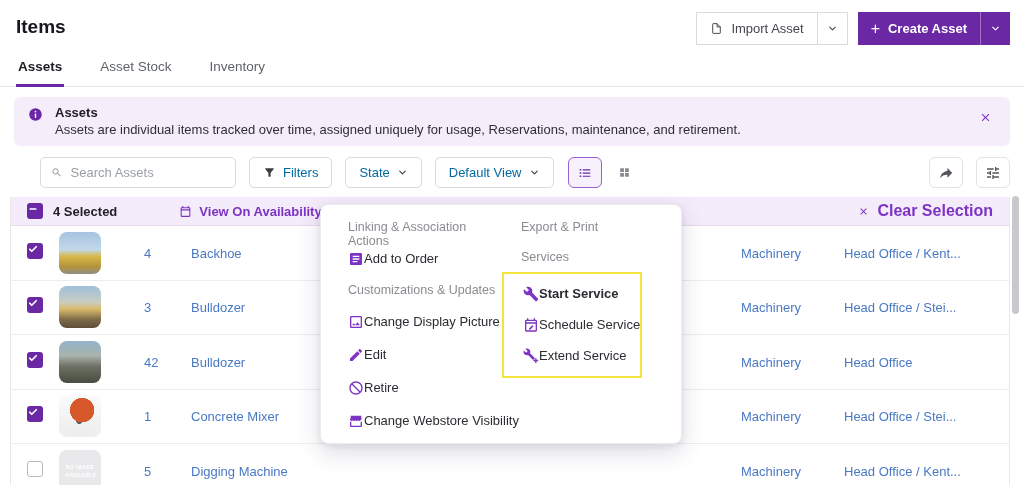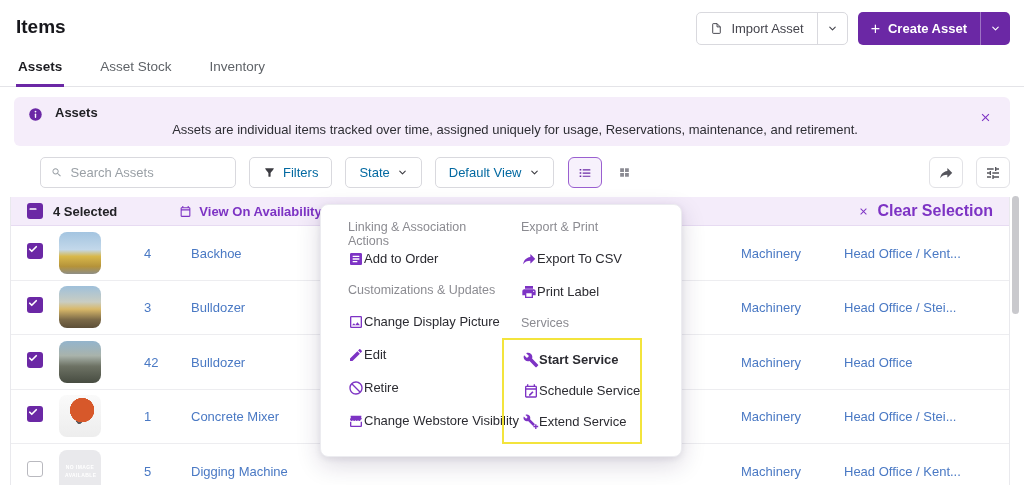--- a/index.html
+++ b/index.html
@@ -3,21 +3,21 @@
 <meta charset="utf-8">
 <style>
   * { margin:0; padding:0; box-sizing:border-box; }
   body { font-family:"Liberation Sans", sans-serif; background:#fff; }
   .app { position:relative; width:1024px; height:485px; background:#fff; overflow:hidden; }
 
   
   .page-header { display:flex; align-items:flex-start; justify-content:space-between; padding:12px 14px 0 16px; }
   .page-title { font-size:19px; font-weight:700; color:#17171c; padding-top:4px; }
   .header-actions { display:flex; gap:10px; }
-  .split-btn { display:flex; align-items:stretch; height:33px; border-radius:5px; overflow:hidden; cursor:pointer; font-size:13px; }
+  .split-btn { display:flex; align-items:stretch; height:33px; border-radius:0; overflow:hidden; cursor:pointer; font-size:13px; }
   .split-btn.light { border:1px solid #d9d9de; background:#fff; color:#45454d; }
   .split-btn.light .sb-arrow { border-left:1px solid #d9d9de; }
   .split-btn.primary { background:var(--purple); color:#fff; font-weight:600; }
   .split-btn.primary .sb-arrow { border-left:1px solid rgba(255,255,255,.35); }
   .sb-main { display:flex; align-items:center; gap:8px; padding:0 13px; }
   .sb-arrow { display:flex; align-items:center; padding:0 9px; }
   .plus { font-size:16px; font-weight:400; line-height:1; }
 
   
   .ic { display:inline-block; width:16px; height:16px; }
@@ -28,21 +28,21 @@
   
   .tabs { display:flex; gap:34px; padding:14px 16px 0; border-bottom:1px solid #e4e4e8; }
   .tab { font-size:13.5px; color:#5f6368; padding:0 2px 10px; cursor:pointer; }
   .tab.active { color:#1c1c21; font-weight:700; border-bottom:3px solid var(--purple); margin-bottom:-1px; }
 
   
   .banner { display:flex; align-items:flex-start; margin:10px 14px 0; background:var(--banner-bg); border-radius:6px; padding:8px 14px 9px 14px; }
   .banner .ic.info { color:var(--purple); margin-top:2px; width:15px; height:15px; }
   .banner-text { margin-left:12px; flex:1; }
   .banner-title { font-size:13px; font-weight:700; color:#202024; margin-bottom:2px; }
-  .banner-desc { font-size:13px; color:#2e2e34;text-align:center; }
+  .banner-desc { font-size:13px; color:#2e2e34; }
   .banner-close { background:none; border:none; color:var(--purple-link); cursor:pointer; padding:4px; margin-top:2px; }
 
   
   .toolbar { display:flex; align-items:center; gap:13px; margin:11px 14px 0 16px;padding-left:24px; }
   .search-box { display:flex; align-items:center; gap:8px; width:196px; height:31px; border:1px solid #d9d9de; border-radius:5px; padding:0 10px; color:#9aa0a6; background:#fff; }
   .search-box input { border:none; outline:none; width:100%; font-size:13px; font-family:inherit; color:#333; background:transparent; }
   .search-box input::placeholder { color:#9aa0a6; }
   .tbtn { display:flex; align-items:center; gap:7px; height:31px; padding:0 13px; border:1px solid #d9d9de; border-radius:5px; background:#fff; font-size:13px; color:#0369a1; cursor:pointer; }
   .tbtn .ic { color:#3c3c42; }
   .view-toggle { display:flex; gap:6px; margin-left:1px; }
@@ -387,38 +387,20 @@
               <svg viewBox="0 0 24 24">
                 <path fill="currentColor" d="M4 4h16v2H4zm17 5.5L19.5 6h-15L3 9.5c0 1.2.9 2.2 2.1 2.4.9.1 1.8-.3 2.3-1 .4.6 1.1 1 1.9 1s1.5-.4 1.9-1c.4.6 1.1 1 1.9 1s1.5-.4 1.9-1c.5.7 1.4 1.1 2.3 1 1.2-.2 2.1-1.2 2.1-2.4zM19 13v6H5v-6H3v6c0 1.1.9 2 2 2h14c1.1 0 2-.9 2-2v-6h-2z"></path>
               </svg>
             </span>
             <span>Change Webstore Visibility</span>
           </div>
         </div>
       </div>
     <div class="menu-col right">
         <div class="menu-header">Export &amp; Print</div>
-        <div>
-          <div class="menu-item">
-            <span class="mi">
-              <svg viewBox="0 0 24 24">
-                <path fill="currentColor" d="M14 9V5.5c0-.45.54-.67.85-.35l6.3 6.3c.2.2.2.51 0 .71l-6.3 6.3c-.31.31-.85.09-.85-.36V14.6c-4.9 0-8.4 1.6-10.9 5.1C4.1 14.7 7.1 9.9 14 9z"></path>
-              </svg>
-            </span>
-            <span>Export To CSV</span>
-          </div>
-          <div class="menu-item">
-            <span class="mi">
-              <svg viewBox="0 0 24 24">
-                <path fill="currentColor" d="M18 3H6v4h12V3zm1 5H5c-1.66 0-3 1.34-3 3v6h4v4h12v-4h4v-6c0-1.66-1.34-3-3-3zm-3 11H8v-5h8v5zm3-7c-.55 0-1-.45-1-1s.45-1 1-1 1 .45 1 1-.45 1-1 1z"></path>
-              </svg>
-            </span>
-            <span>Print Label</span>
-          </div>
-        </div>
         <div class="menu-header">Services</div>
         <div class="highlight-box">
           <div class="menu-item">
             <span class="mi">
               <svg viewBox="0 0 24 24">
                 <path fill="currentColor" d="M22.7 19l-9.1-9.1c.9-2.3.4-5-1.5-6.9-2-2-5-2.4-7.4-1.3L9 6 6 9 1.6 4.7C.4 7.1.9 10.1 2.9 12.1c1.9 1.9 4.6 2.4 6.9 1.5l9.1 9.1c.4.4 1 .4 1.4 0l2.3-2.3c.5-.4.5-1.1.1-1.4z"></path>
               </svg>
             </span>
             <span>Start Service</span>
           </div>

